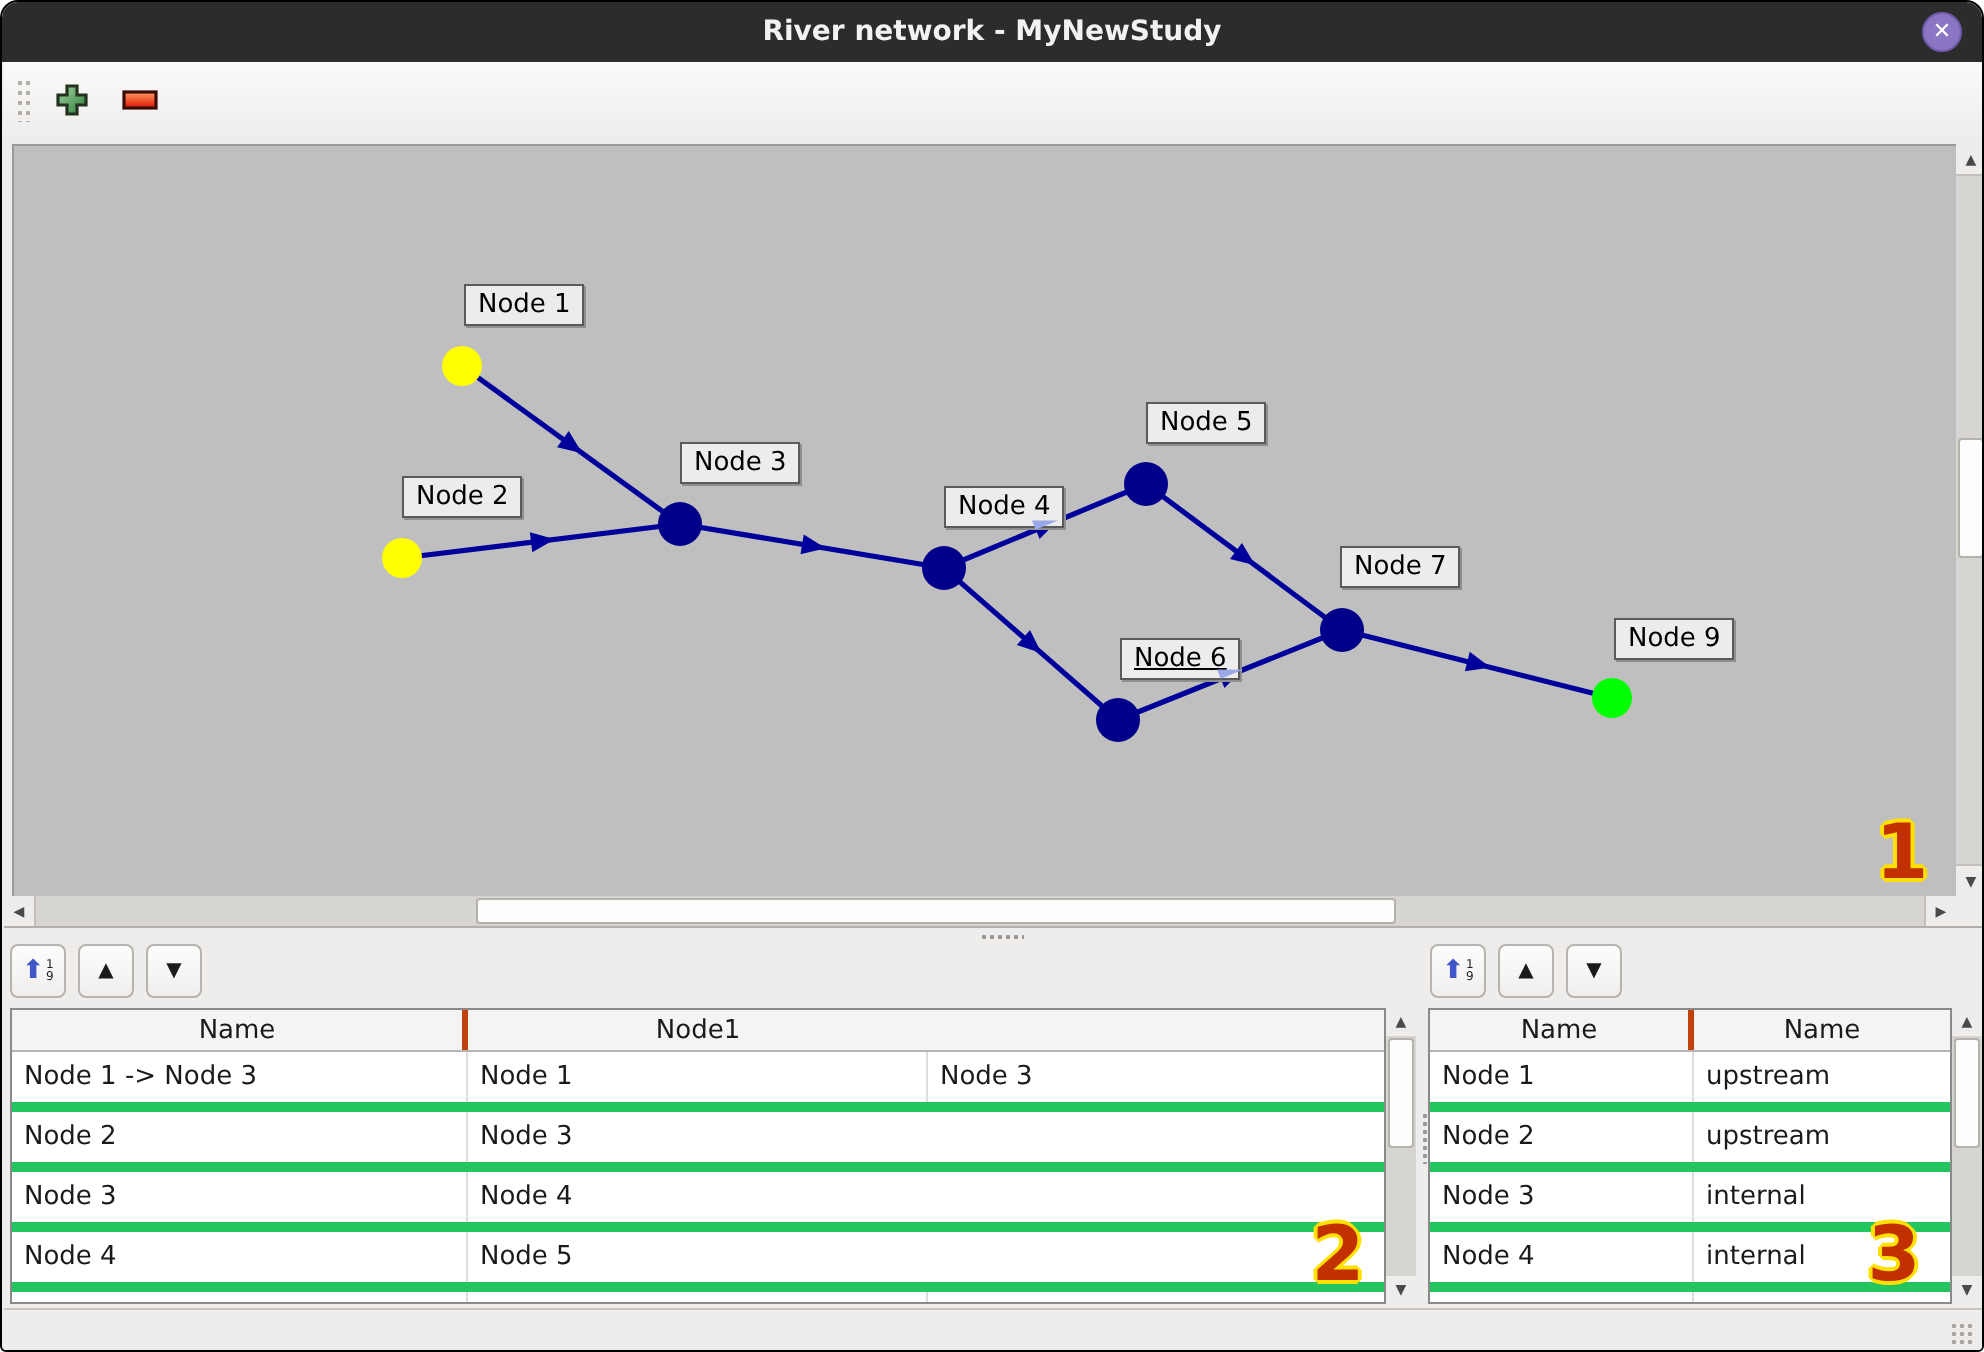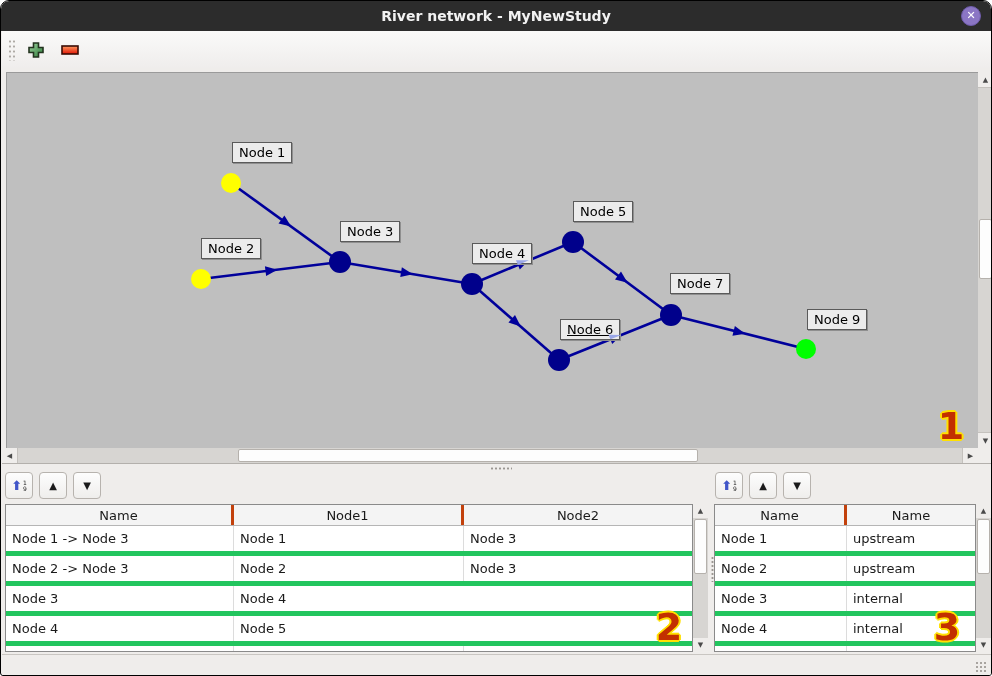--- a/index.html
+++ b/index.html
@@ -216,30 +216,28 @@
     </div>
     <div class="pbtn">
       <span>▼</span>
     </div>
   </div>
 
   <div class="table" id="left-table">
     <div class="thead">
       <div class="thcell">Name</div>
       <div class="thcell">Node1</div>
-      <div class="thcell">Node2</div>
     </div>
     <div>
         <div class="trow">
           <div class="tcell">Node 1 -&gt; Node 3</div>
           <div class="tcell">Node 1</div>
           <div class="tcell">Node 3</div>
         </div>
         <div class="trow">
-          <div class="tcell">Node 2 -&gt; Node 3</div>
           <div class="tcell">Node 2</div>
           <div class="tcell">Node 3</div>
         </div>
         <div class="trow">
           <div class="tcell">Node 3</div>
           <div class="tcell">Node 4</div>
         </div>
         <div class="trow">
           <div class="tcell">Node 4</div>
           <div class="tcell">Node 5</div>

